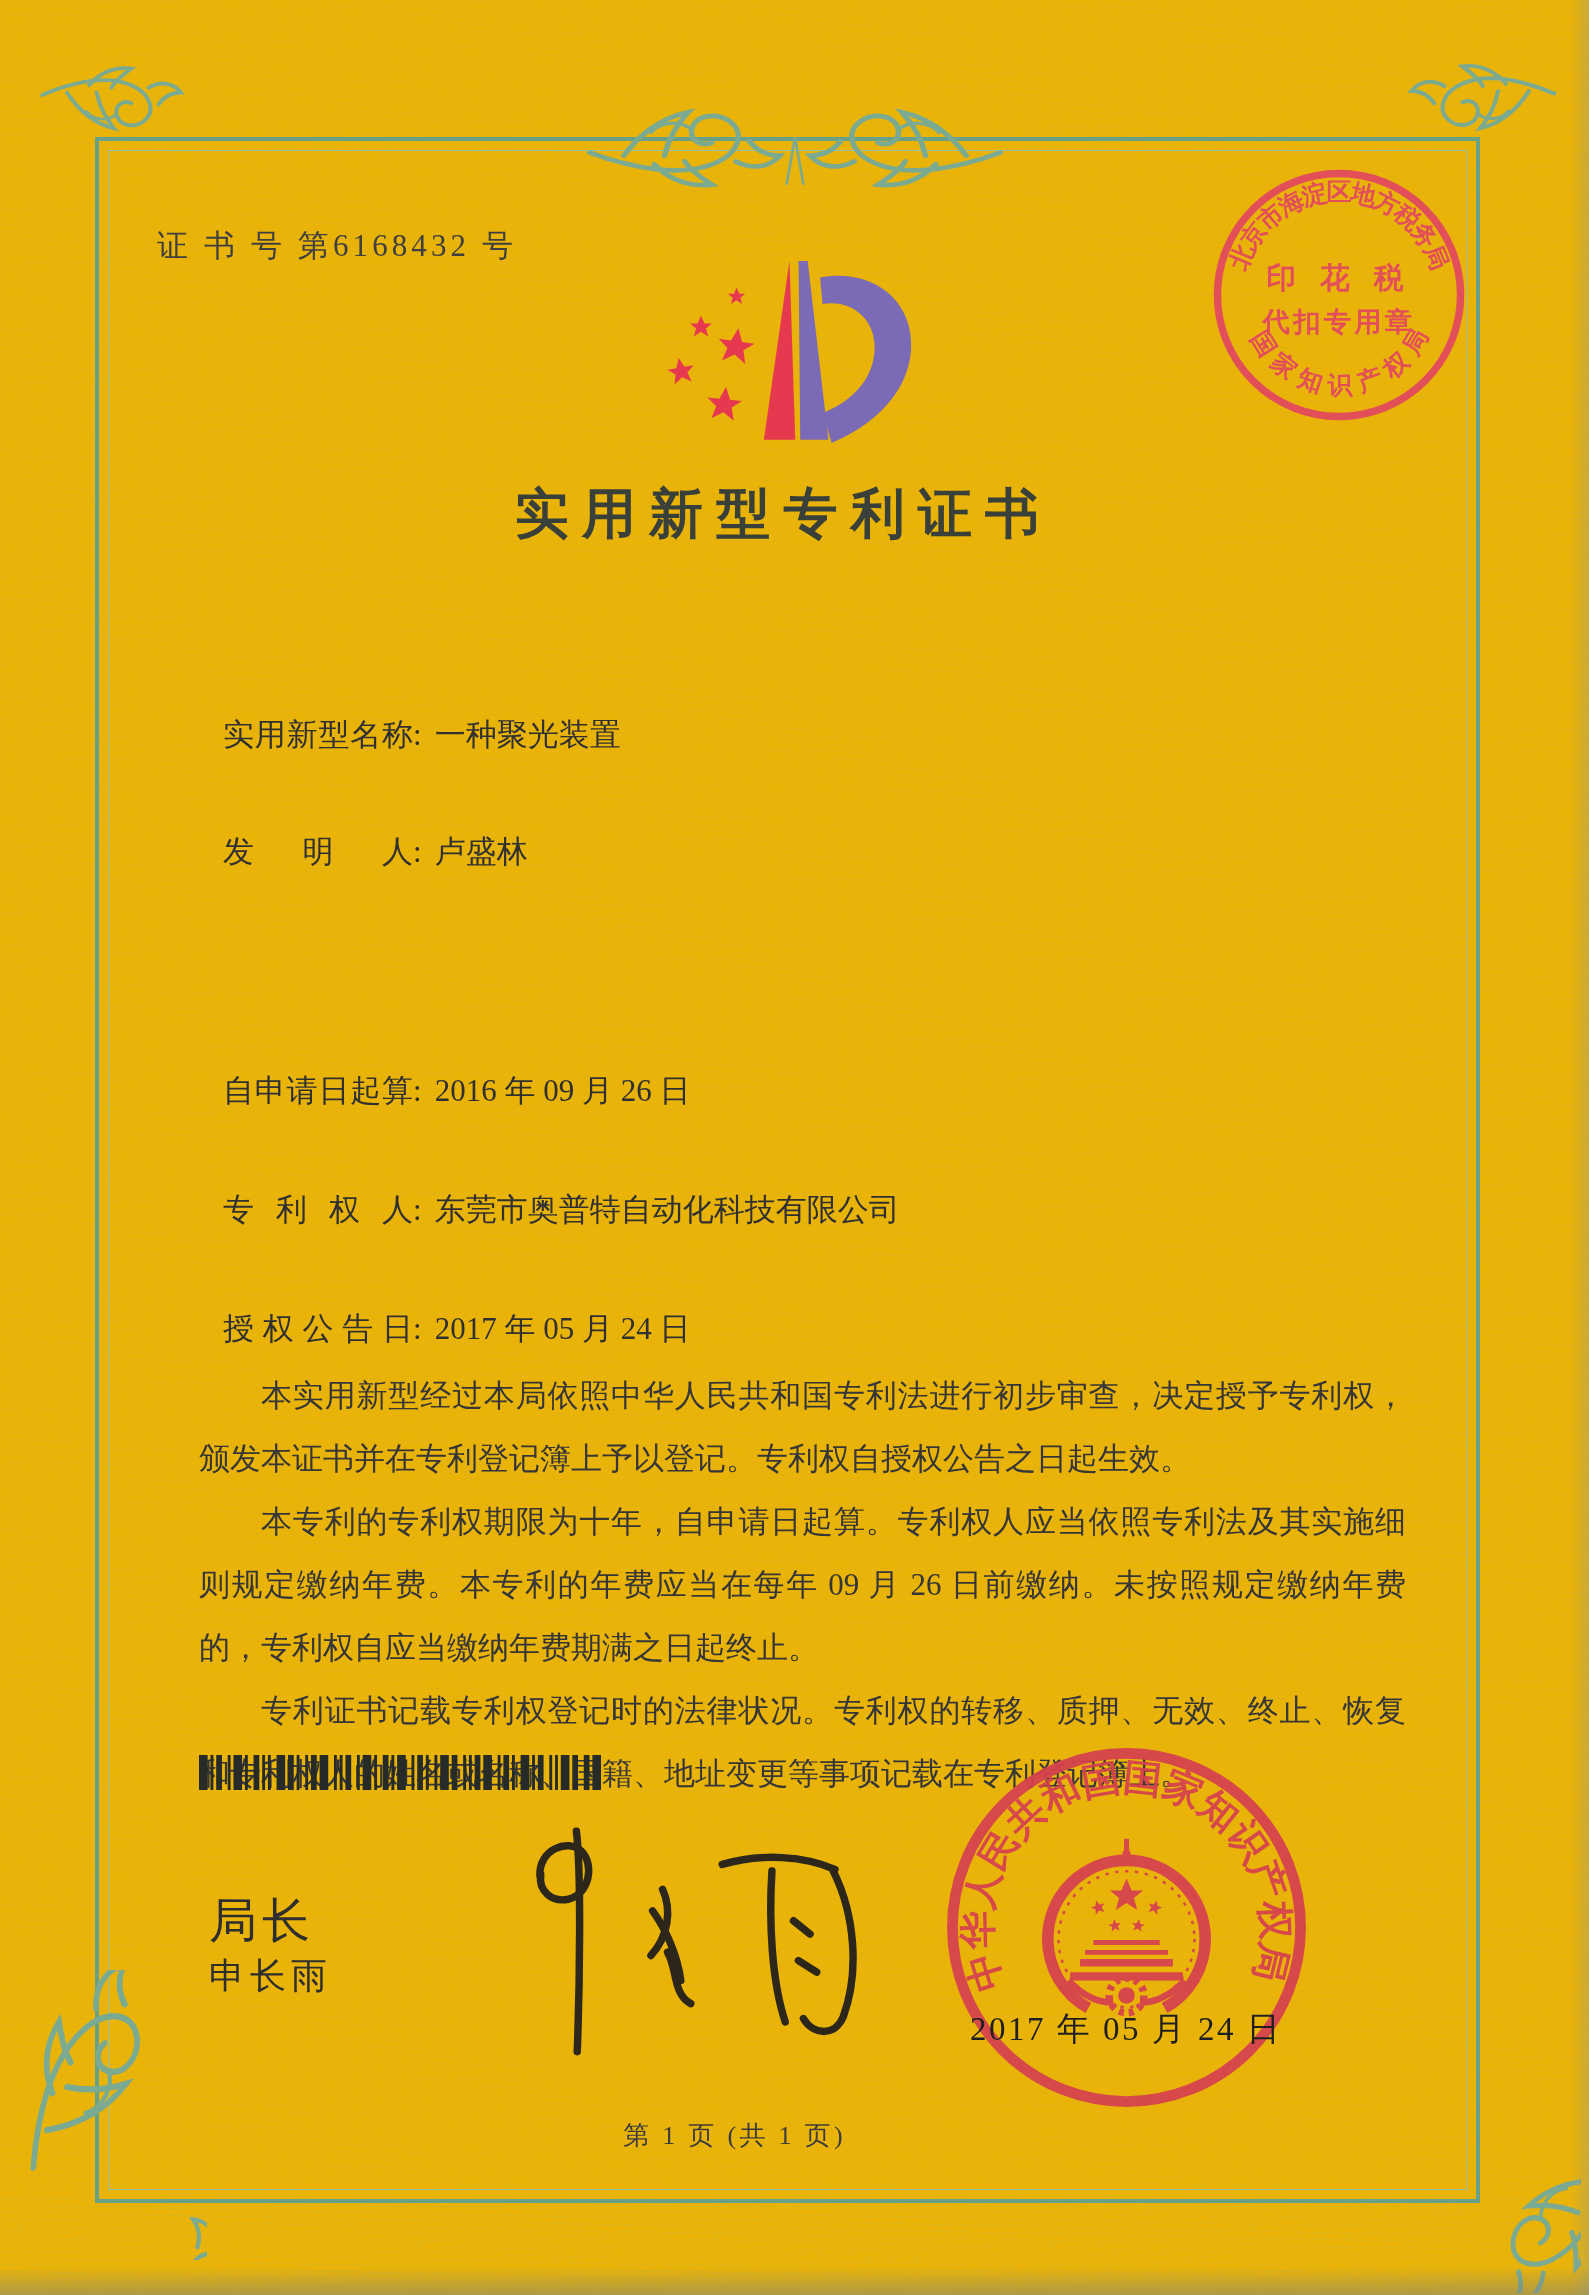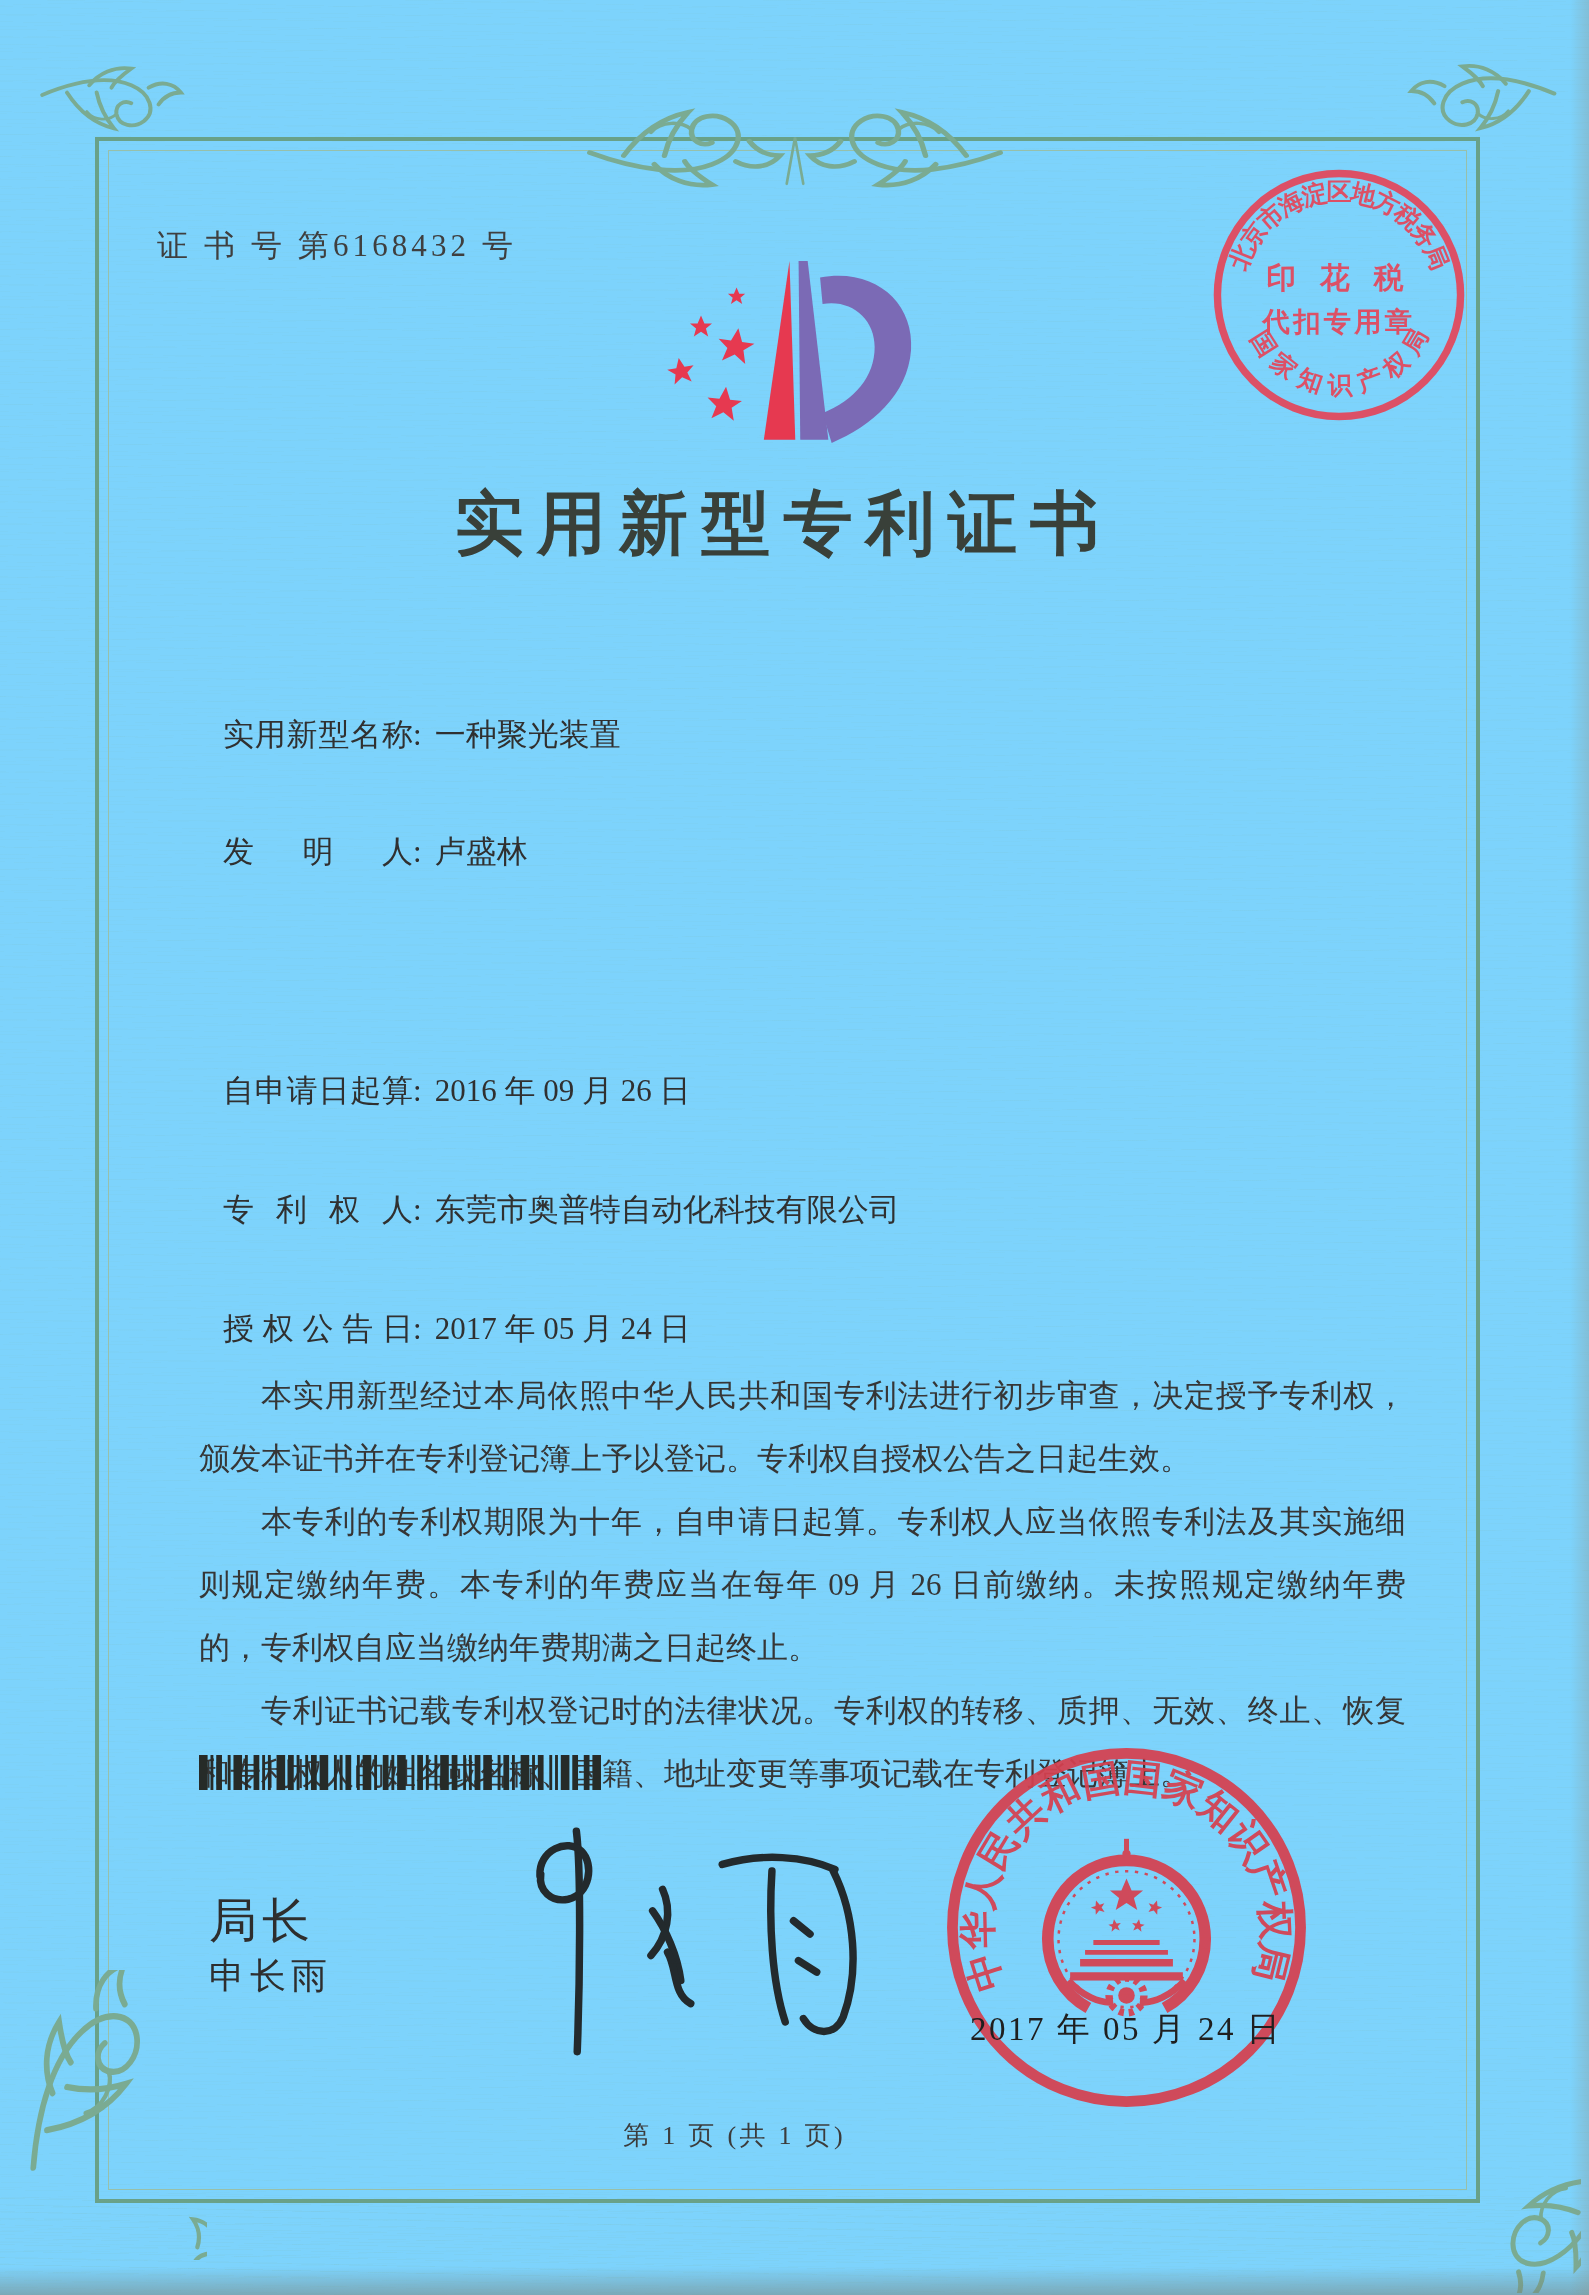--- a/index.html
+++ b/index.html
@@ -1,36 +1,36 @@
 <!DOCTYPE html>
 <html style="font-size:13.2px"><head>
 <meta charset="utf-8">
 <style>
   html,body{margin:0;padding:0;background:#e8e8e6;}
   #page{
     position:relative;width:1589px;height:2295px;overflow:hidden;
-    background:#7dd3fc;
+    background:#eab308;
     font-family:"Liberation Serif","DejaVu Serif",serif;
     color:#333;
   }
   
   #page::before{
     content:"";position:absolute;inset:0;pointer-events:none;
     background:
       repeating-linear-gradient(1.2deg, rgba(126,173,148,0.05) 0 0.8px, transparent 0.8px 7.5px),
       repeating-linear-gradient(-1.6deg, rgba(126,173,148,0.04) 0 0.8px, transparent 0.8px 10.8px);
   }
   .abs{position:absolute;}
   
   .frame{left:95px;top:137px;width:1377px;height:2058px;border:4.1px solid #69a188;}
   .frame-inner{position:absolute;inset:9px;border:1.7px solid #97c0aa;}
   
   .cert-no{left:157px;top:225px;font-size:31px;letter-spacing:4.1px;color:#3f3f3f;}
   
-  .title{left:95px;top:478px;width:1377px;text-align:center;font-size:69px;font-weight:bold;
+  .title{left:95px;top:478px;width:1377px;text-align:center;font-size:54px;font-weight:bold;
          letter-spacing:13.2px;color:#394039;}
   
   .field{left:199px;font-size:31px;color:#303030;white-space:nowrap;}
   .field .lbl{display:inline-block;width:190px;text-align:justify;text-align-last:justify;vertical-align:bottom;margin-left:24px;}
   .field .col{display:inline-block;}
   .field .val{margin-left:13.2px;}
   
   .paras{left:199px;top:1364px;width:1207px;font-size:31px;line-height:63px;text-align:justify;color:#363636;}
   .paras p{margin:0;text-indent:2em;}
   

